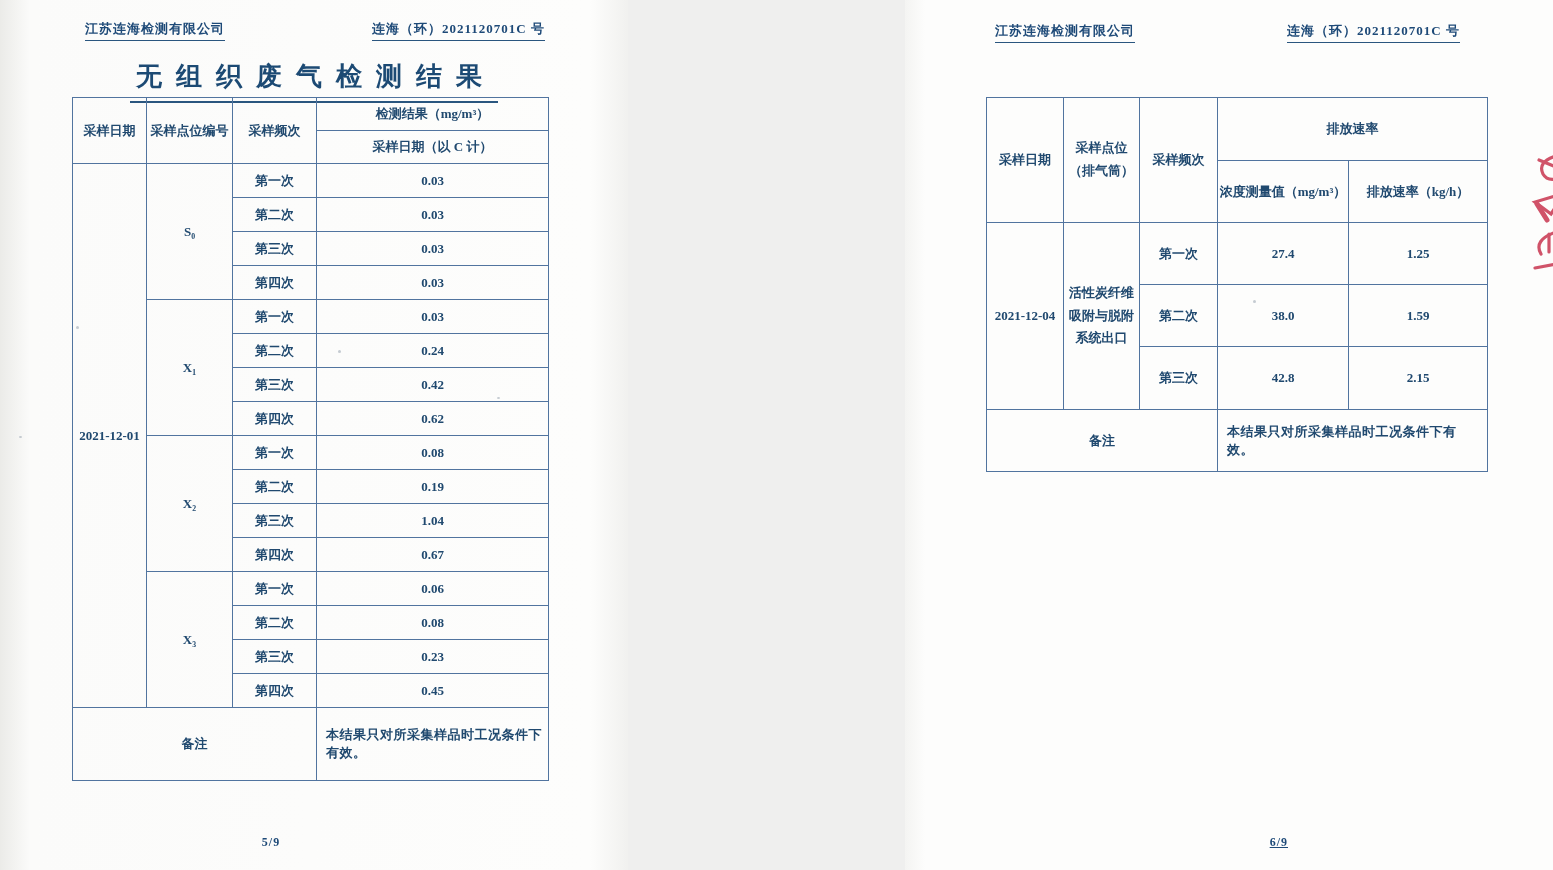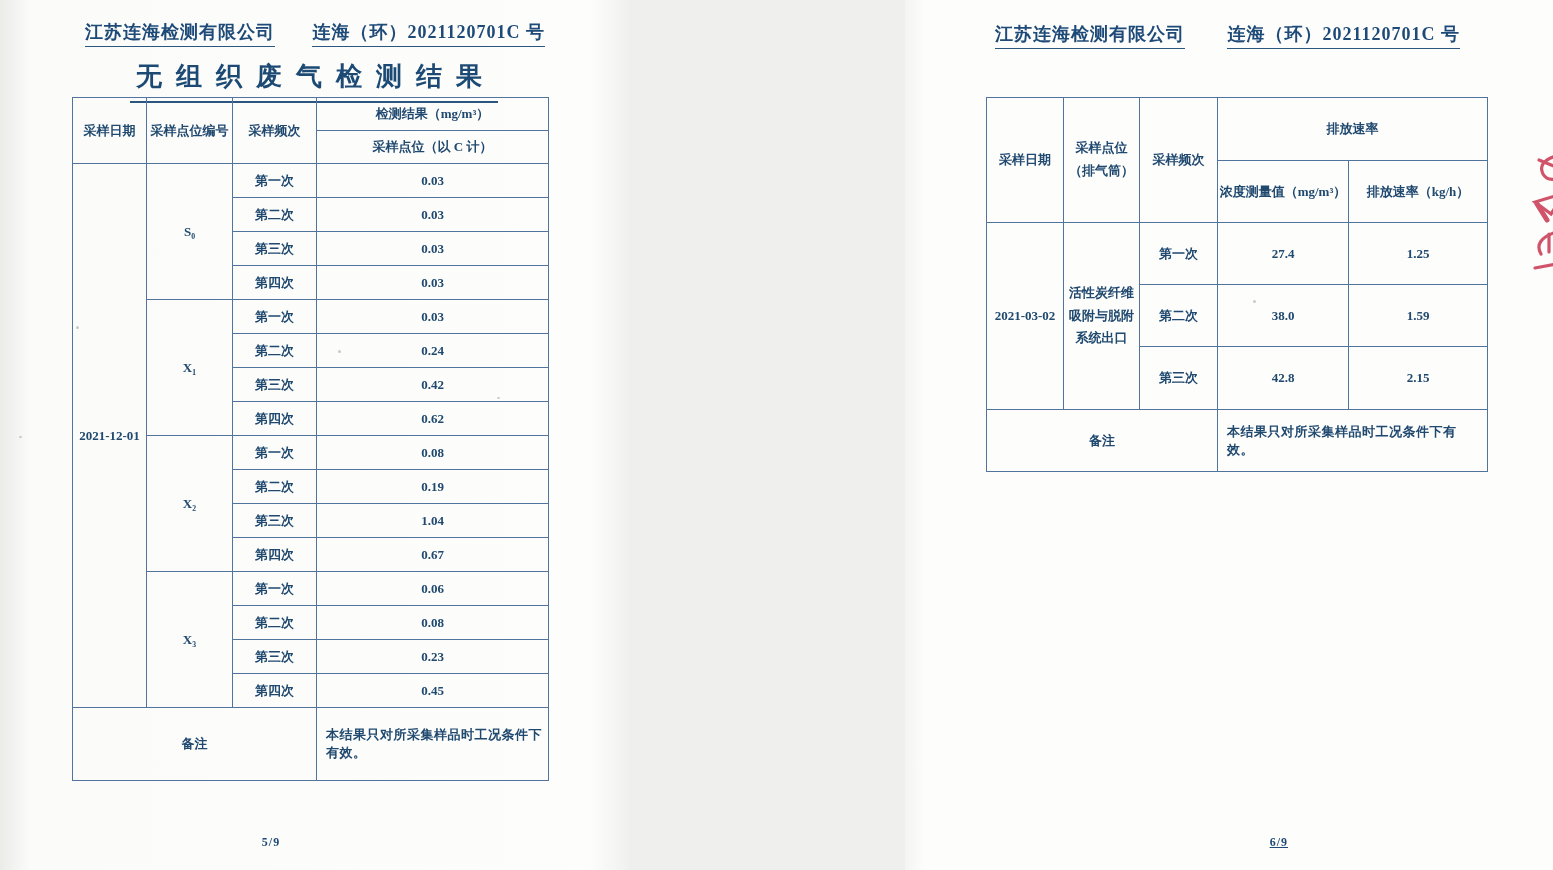--- a/index.html
+++ b/index.html
@@ -14,21 +14,21 @@
   .page {
     position:absolute; top:0; height:870px;
     background:#fcfcfb;
     overflow:hidden;
   }
   .page-left  { left:0;  width:628px;
     background:linear-gradient(to right,#ebebe8 0px,#fbfbfa 30px,#fdfdfc 590px,#f1f1ef 627px); }
   .page-right { left:905px; width:648px;
     background:linear-gradient(to right,#f4f4f2 0px,#fdfdfc 20px); }
 
-  .doc-header { position:absolute; font-size:18px; font-weight:600; letter-spacing:1px; }
+  .doc-header { position:absolute; font-size:13px; font-weight:600; letter-spacing:1px; }
   .underlined { border-bottom:1.5px solid #2a567f; padding-bottom:2px; }
 
   .title-wrap { position:absolute; left:0; right:0; text-align:center;margin-top:7px; }
   .doc-title  {
     display:inline-block;
     font-size:26px; font-weight:bold; letter-spacing:14px;
     color:#1c4a74;
     border-bottom:2.5px solid #2a567f;
     padding:0 2px 7px 6px;
   }
@@ -70,21 +70,21 @@
       </colgroup>
     <tbody>
 
       <tr style="height:33px;">
         <td rowspan="2">采样日期</td>
         <td rowspan="2">采样点位编号</td>
         <td rowspan="2">采样频次</td>
         <td>检测结果（mg/m³）</td>
       </tr>
       <tr style="height:33px;">
-        <td>采样点位（以 C 计）</td>
+        <td>采样日期（以 C 计）</td>
       </tr>
 
       <tr style="height:34px;">
         <td rowspan="16">2021-12-01</td>
         <td rowspan="4">S₀</td>
         <td>第一次</td>
         <td>0.03</td>
       </tr>
       <tr style="height:34px;">
         <td>第二次</td>
@@ -192,21 +192,21 @@
         </td>
         <td rowspan="2">采样频次</td>
         <td colspan="2">排放速率</td>
       </tr>
       <tr style="height:62px;">
         <td>浓度测量值（mg/m³）</td>
         <td>排放速率（kg/h）</td>
       </tr>
 
       <tr style="height:62px;">
-        <td rowspan="3">2021-03-02</td>
+        <td rowspan="3">2021-12-04</td>
         <td rowspan="3" class="multi-line">
           <div>活性炭纤维</div>
           <div>吸附与脱附</div>
           <div>系统出口</div>
         </td>
         <td>第一次</td>
         <td>27.4</td>
         <td>1.25</td>
       </tr>
       <tr style="height:62px;">

